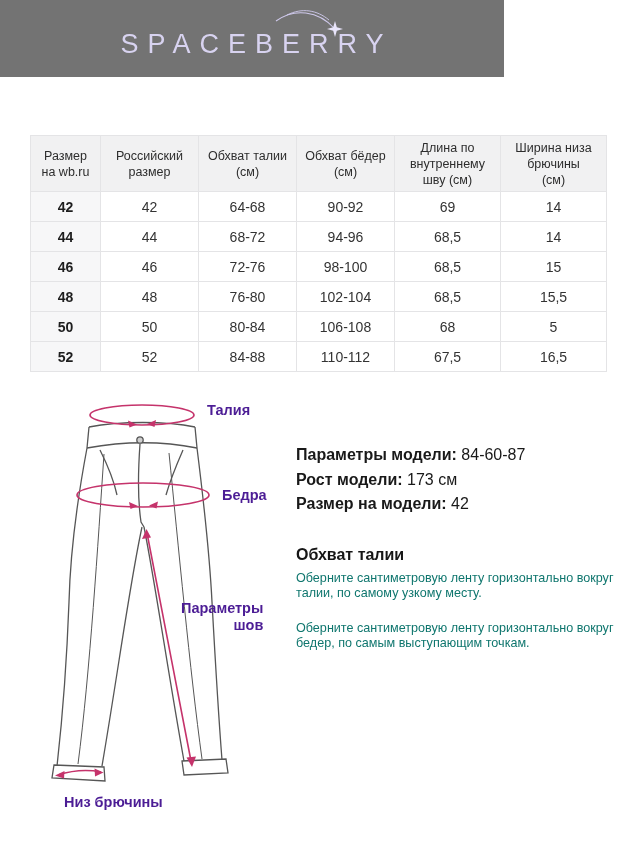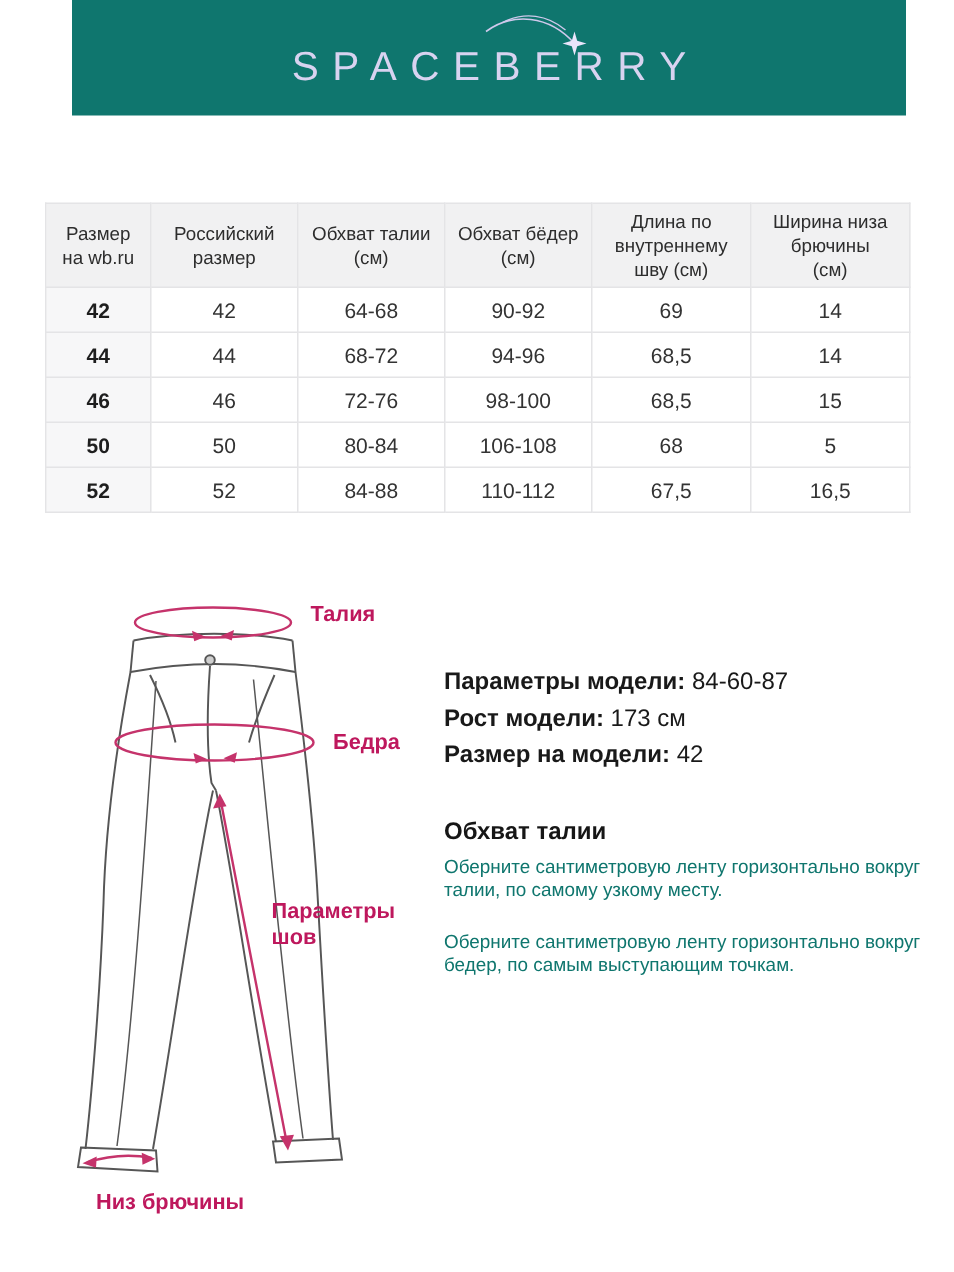--- a/index.html
+++ b/index.html
@@ -6,23 +6,23 @@
   body{
     width:636px;height:848px;
     background:#ffffff;
     font-family:"Liberation Sans",sans-serif;
     position:relative;
     overflow:hidden;
     color:#1c1c1c;
   }
   
   .brand-bar{
-    position:absolute;left:0;top:0;width:556px;height:77px;
-    background:#0f766e;
-    display:flex;align-items:center;justify-content:center;margin-left:48px;
+    position:absolute;left:0;top:0;width:504px;height:77px;
+    background:#737373;
+    display:flex;align-items:center;justify-content:center;
   }
   .brand-logo{
     position:relative;
     font-size:27px;letter-spacing:9px;font-weight:400;
     color:#d8d3f0;
     padding-top:12px;padding-left:9px;
   }
   .star-swoosh{position:absolute;left:272px;top:8px;width:74px;height:32px;}
   
   .size-table{
@@ -41,22 +41,22 @@
   }
   .size-table tbody td{
     height:29px;font-size:14px;color:#333333;background:#ffffff;
   }
   .size-table tbody td.size-col{
     background:#f7f7f8;font-weight:700;color:#1e1e1e;
   }
   
   .pants-svg{position:absolute;left:30px;top:390px;width:240px;height:440px;}
   .diagram-label{
-    position:absolute;font-weight:700;font-size:14.5px;color:#be185d;
-    line-height:17px;white-space:pre-line;
+    position:absolute;font-weight:700;font-size:14.5px;color:#4c1d95;
+    line-height:17px;white-space:pre-line;text-align:right;
   }
   .lbl-waist{left:207px;top:402px;}
   .lbl-hips{left:222px;top:487px;}
   .lbl-inseam{left:181px;top:600px;}
   .lbl-hem{left:64px;top:794px;}
   
   .model-info{
     position:absolute;left:296px;top:443px;width:320px;
     font-size:16px;line-height:24.5px;color:#191919;
   }
@@ -129,20 +129,28 @@
     </tr>
     <tr>
       <td class="size-col">46</td>
       <td>46</td>
       <td>72-76</td>
       <td>98-100</td>
       <td>68,5</td>
       <td>15</td>
     </tr>
     <tr>
+      <td class="size-col">48</td>
+      <td>48</td>
+      <td>76-80</td>
+      <td>102-104</td>
+      <td>68,5</td>
+      <td>15,5</td>
+    </tr>
+    <tr>
       <td class="size-col">50</td>
       <td>50</td>
       <td>80-84</td>
       <td>106-108</td>
       <td>68</td>
       <td>5</td>
     </tr>
     <tr>
       <td class="size-col">52</td>
       <td>52</td>

